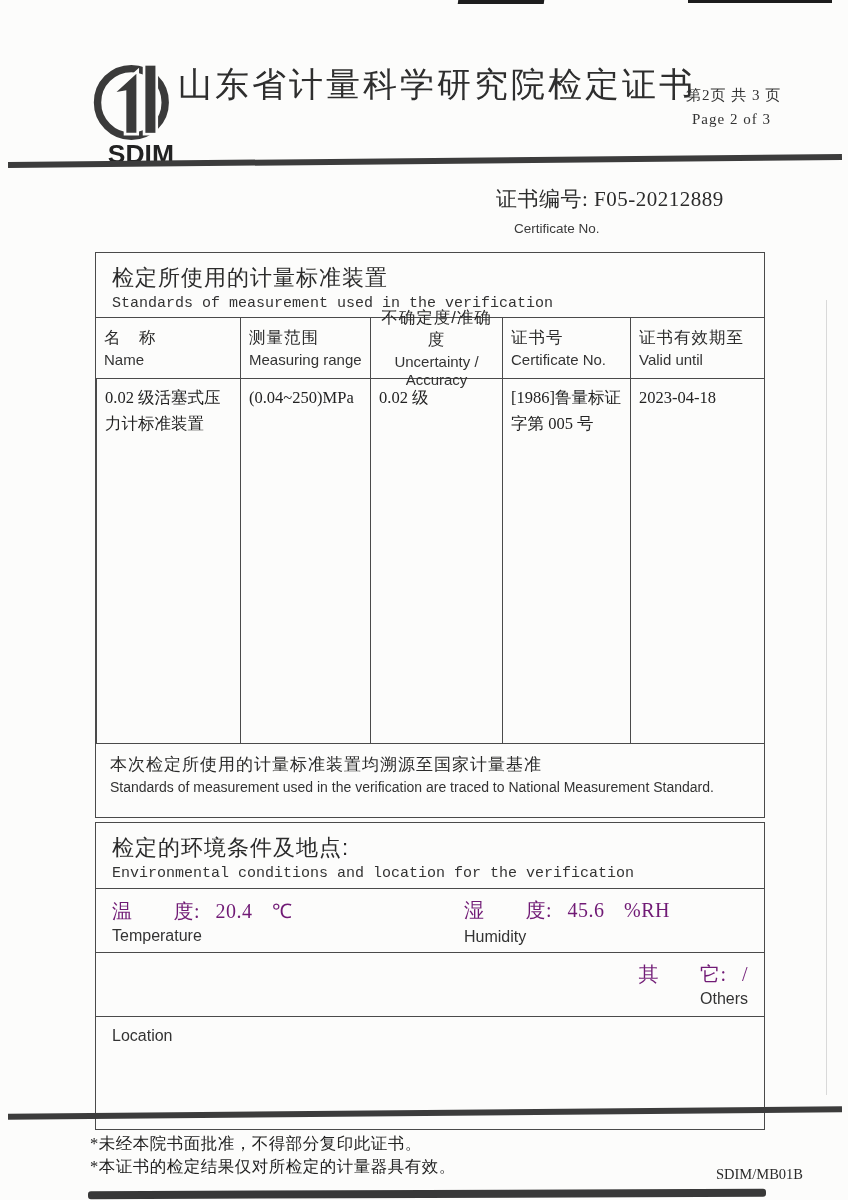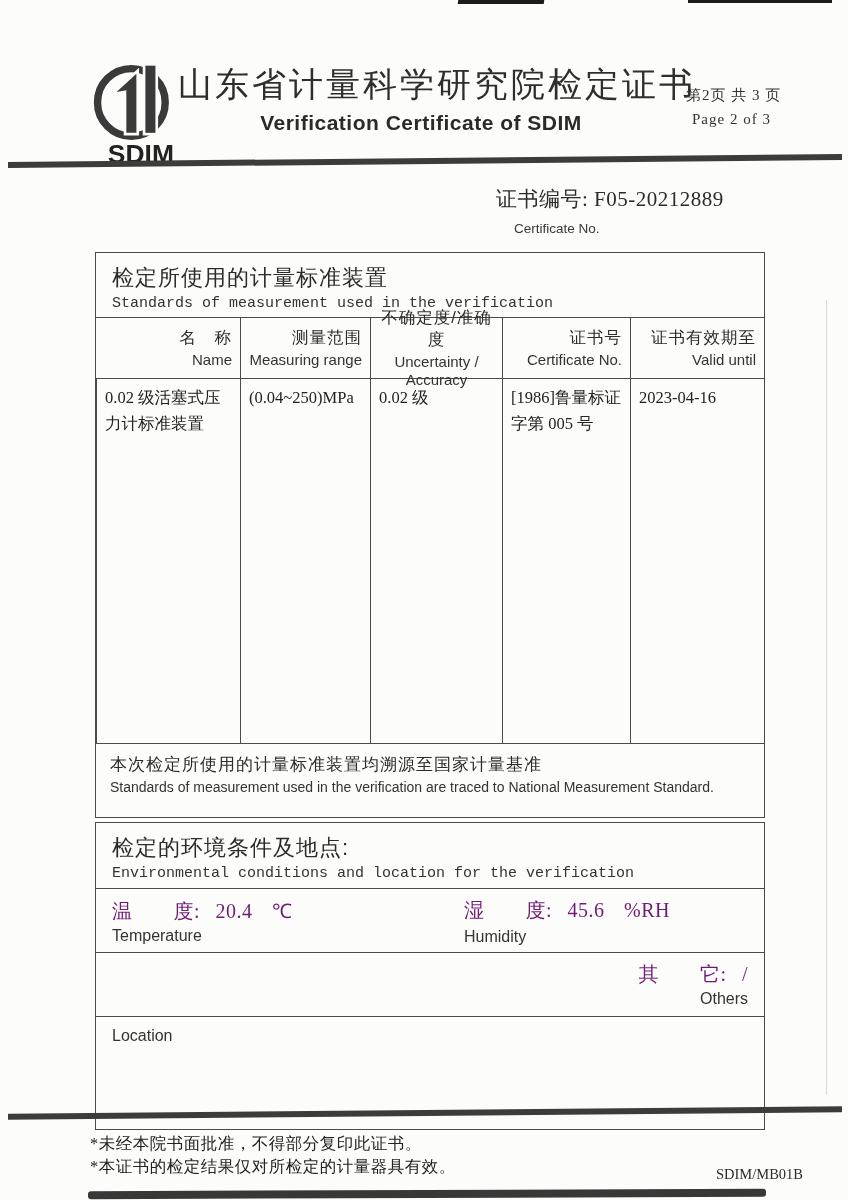--- a/index.html
+++ b/index.html
@@ -49,21 +49,21 @@
 
   .sec-title { padding:10px 16px 6px 16px; border-bottom:1px solid #4a4a4a; }
   .sec-title .cn { font-size:22px; font-family:"Liberation Sans", sans-serif; color:#2b2b2b; letter-spacing:1px; }
   .sec-title .en { font-size:15px; font-family:Liberation Mono, monospace; color:#333; margin-top:2px; }
   .box1 .sec-title { height:65px; }
 
   .std-table { display:grid; grid-template-columns:144px 130px 132px 128px auto; }
   .std-table .cell { border-left:1px solid #4a4a4a; padding:6px 8px; }
   .std-table .cell:first-child { border-left:none; }
   .std-table .hrow { border-bottom:1px solid #4a4a4a; height:61px; display:flex;
-    flex-direction:column; align-items:flex-end; justify-content:center; text-align:center;
+    flex-direction:column; align-items:flex-start; justify-content:center; text-align:center;
     font-family:"Liberation Sans", sans-serif; }
   .std-table .hrow .cn { font-size:16.5px; letter-spacing:1px; }
   .std-table .hrow .en { font-size:15px; color:#333; line-height:1.2; margin-top:2px; }
   .std-table .brow { height:364px; font-size:16.5px; line-height:1.55; color:#222; }
 
   .trace { border-top:1px solid #4a4a4a; padding:9px 14px; height:72px; }
   .trace .cn { font-size:17px; font-family:"Liberation Sans", sans-serif; letter-spacing:1px; }
   .trace .en { font-size:14px; font-family:"Liberation Sans", sans-serif; color:#333; margin-top:3px; }
 
   .box2 .sec-title { height:66px; }
@@ -94,21 +94,20 @@
   <div class="logo">
     <svg viewBox="0 0 118 104" width="130" height="110">
       <circle cx="48" cy="42" r="32" fill="none" stroke="#3a3a3a" stroke-width="7"></circle>
       <polygon points="30,34 54,12 54,72 42,72 42,32" fill="#3a3a3a" stroke="#fcfcfb" stroke-width="2.5"></polygon>
       <rect x="60" y="6" width="12" height="66" fill="#3a3a3a" stroke="#fcfcfb" stroke-width="2.5"></rect>
       <text x="57" y="99" text-anchor="middle" font-family="Liberation Sans, sans-serif" font-size="25" font-weight="bold" fill="#222">SDIM</text>
     </svg>
   </div>
 
   <div class="title-cn">山东省计量科学研究院检定证书</div>
-  <div class="title-en">Verification Certificate of SDIM</div>
 
   <div class="page-info">
     <div class="cn">第2页 共 3 页</div>
     <div class="en">Page 2 of 3</div>
   </div>
 
   <div class="rule top"></div>
 
   <div class="cert-no">
     <div class="cn">证书编号: F05-20212889</div>
@@ -140,21 +139,21 @@
       </div>
       <div class="cell hrow">
         <div class="cn">证书有效期至</div>
         <div class="en">Valid until</div>
       </div>
 
       <div class="cell brow">0.02 级活塞式压力计标准装置</div>
       <div class="cell brow">(0.04~250)MPa</div>
       <div class="cell brow">0.02 级</div>
       <div class="cell brow">[1986]鲁量标证字第 005 号</div>
-      <div class="cell brow">2023-04-16</div>
+      <div class="cell brow">2023-04-18</div>
     </div>
 
     <div class="trace">
       <div class="cn">本次检定所使用的计量标准装置均溯源至国家计量基准</div>
       <div class="en">Standards of measurement used in the verification are traced to National Measurement Standard.</div>
     </div>
   </div>
 
   <div class="box box2">
     <div class="sec-title">

